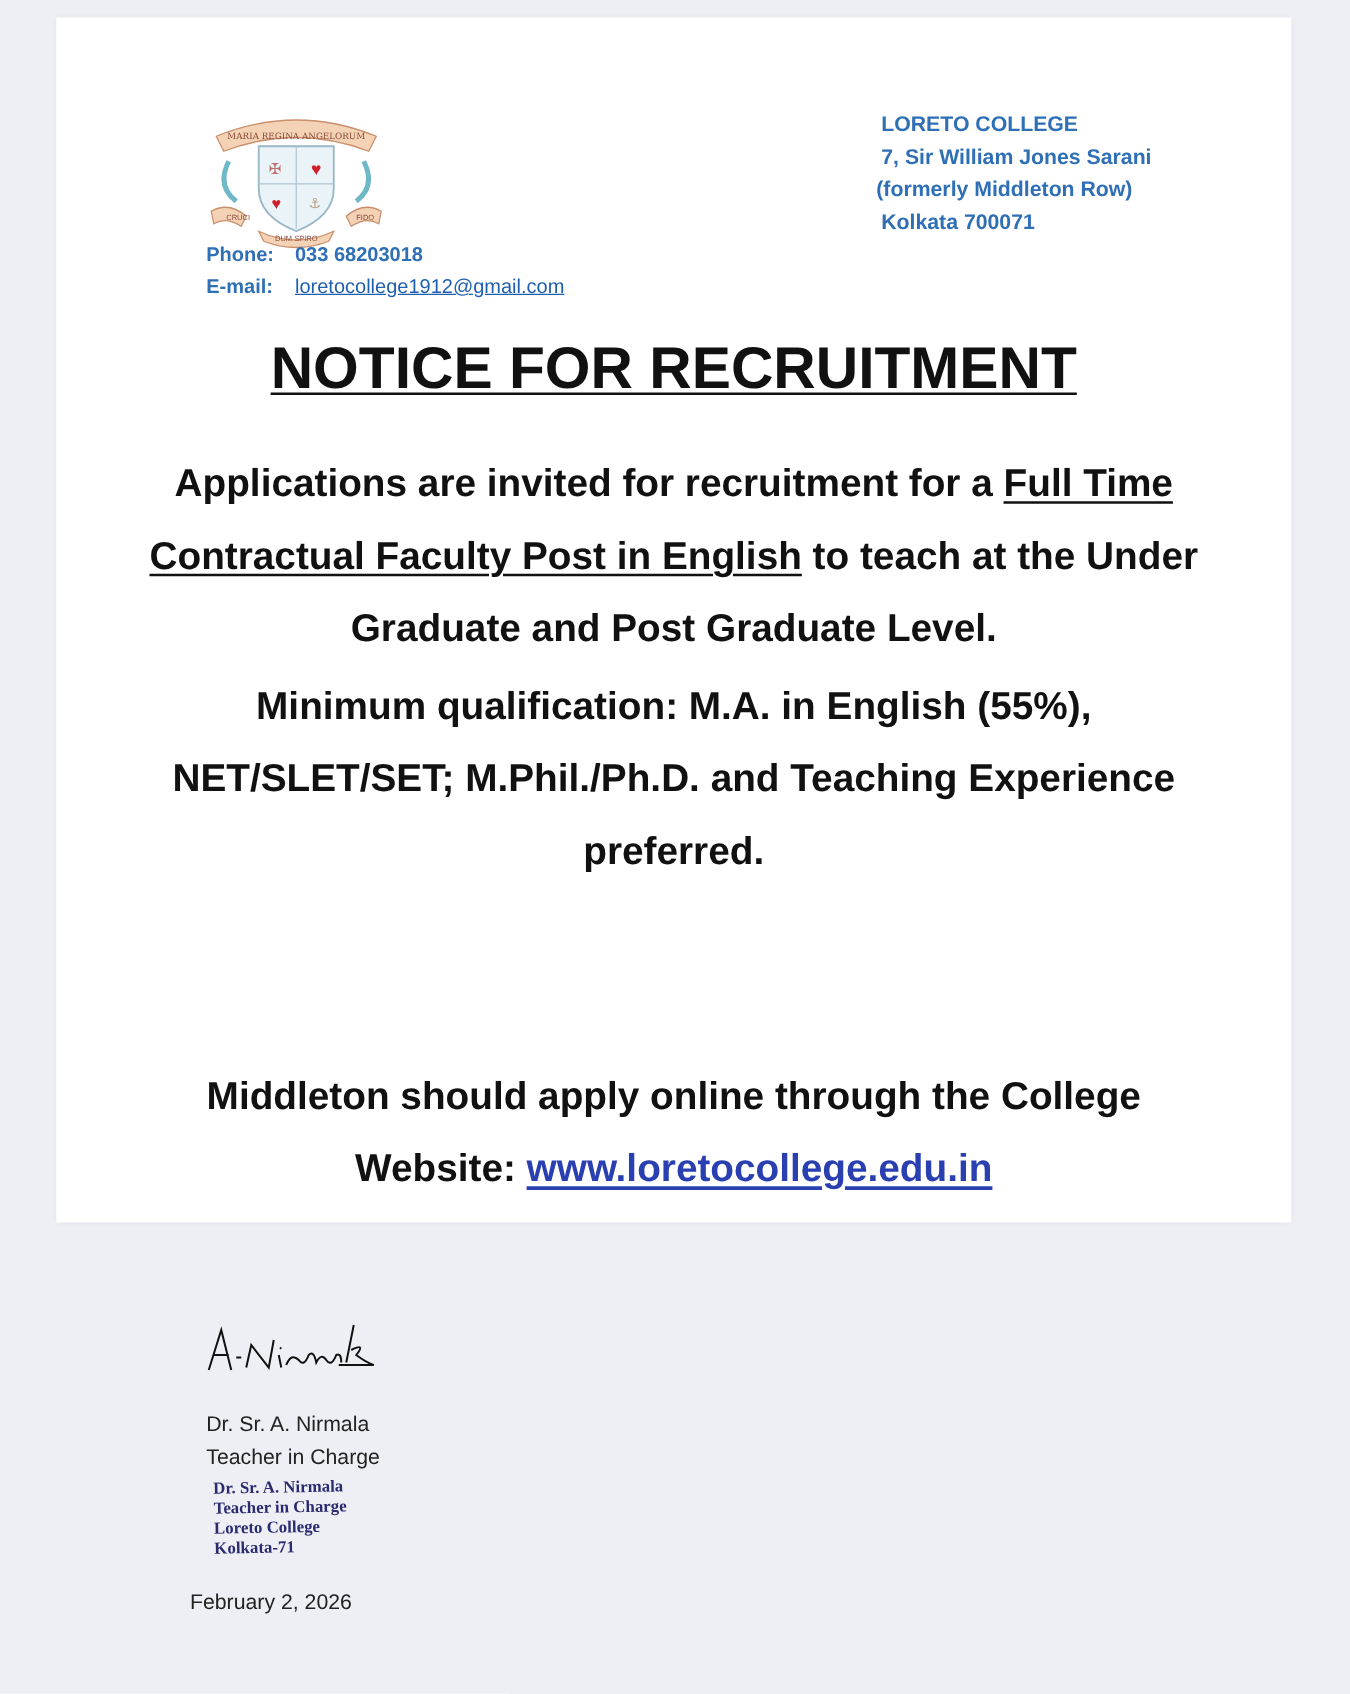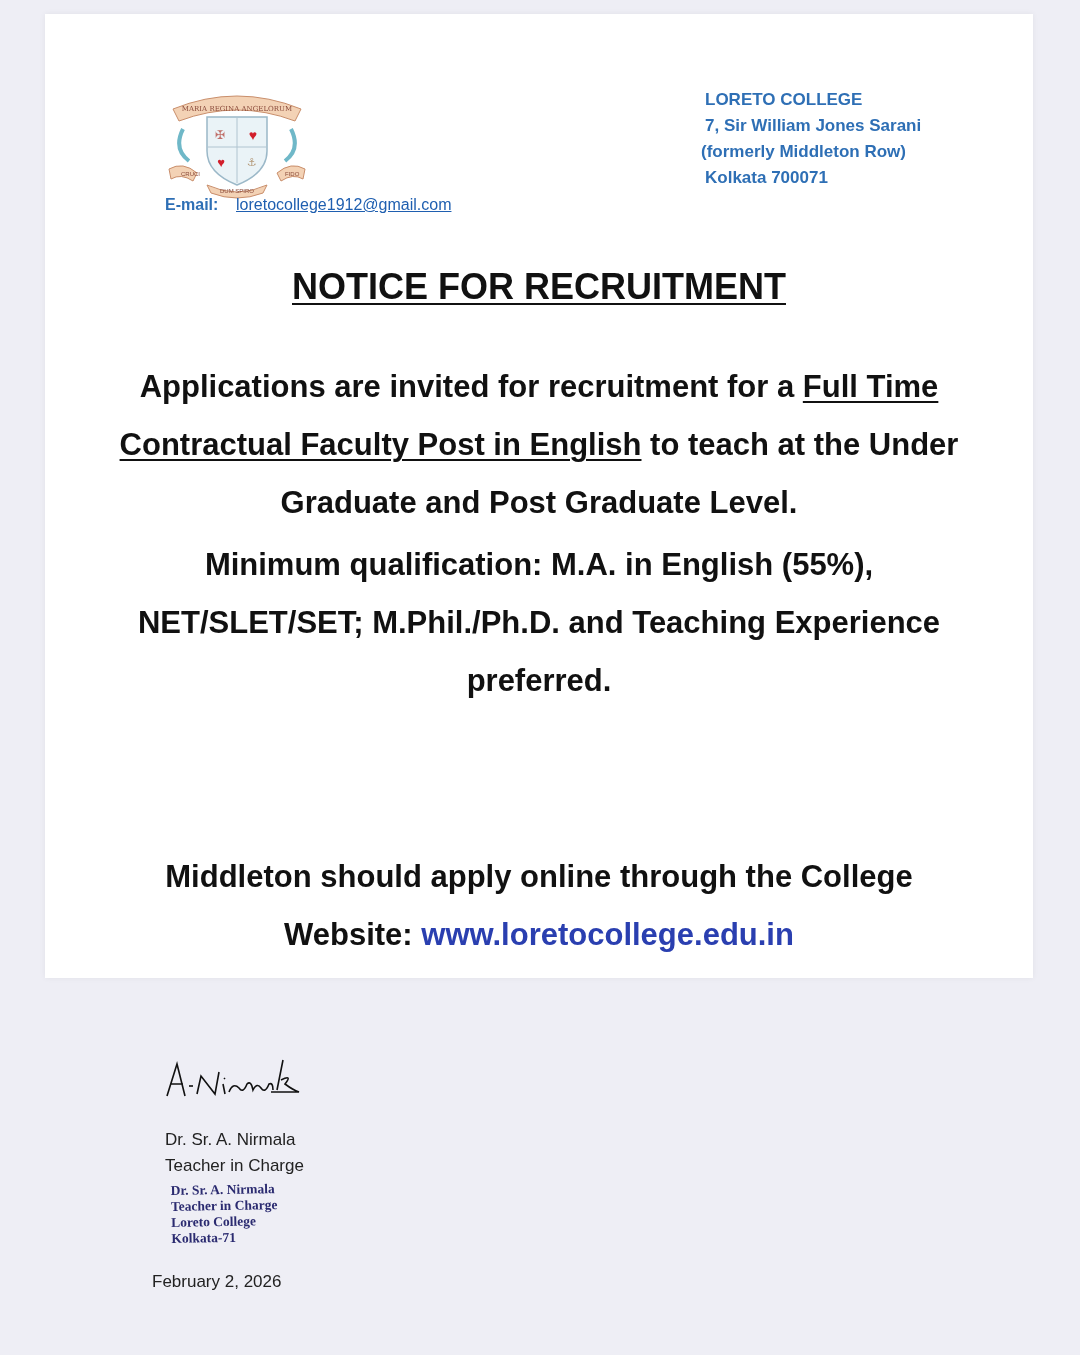--- a/index.html
+++ b/index.html
@@ -8,25 +8,25 @@
   .paper{position:absolute;left:45px;top:14px;width:988px;height:964px;background:#ffffff;
          box-shadow:0 0 6px rgba(0,0,0,0.06);}
   .abs{position:absolute;}
   .blue{color:#2e6fb5;font-weight:bold;}
   .logo{left:118px;top:75px;width:148px;height:110px;}
   .contact{left:120px;top:178px;font-size:16px;line-height:25px;}
   .contact .lbl{display:inline-block;width:71px;}
   .contact a{color:#1f5fb0;text-decoration:underline;font-weight:normal;margin-top:44px;}
   .address{left:660px;top:73px;font-size:17px;line-height:26px;}
   .address div:nth-child(3){margin-left:-4px;}
-  .title{left:0;width:988px;top:252px;text-align:center;font-size:36px;font-weight:bold;color:#111;}
+  .title{left:0;width:988px;top:252px;text-align:center;font-size:47px;font-weight:bold;color:#111;}
   .title span{text-decoration:underline;text-underline-offset:4px;text-decoration-thickness:2px;}
   .para{left:60px;width:868px;text-align:center;font-size:31px;font-weight:bold;color:#111;line-height:58px;}
   .u{text-decoration:underline;text-underline-offset:4px;text-decoration-thickness:2px;}
-  .link{color:#2a3fb0;text-underline-offset:4px;}
+  .link{color:#2a3fb0;text-decoration:underline;text-underline-offset:4px;}
   .sig{left:118px;top:1040px;width:140px;height:50px;}
   .sign-text{left:120px;top:1113px;font-size:17px;line-height:26px;color:#222;}
   .stamp{left:126px;top:1168px;font-family:"Liberation Serif","DejaVu Serif",serif;font-weight:bold;
          font-size:13.5px;line-height:16px;color:#2b2b70;transform:rotate(-1deg);}
   .date{left:107px;top:1258px;font-size:17px;color:#222;}
 </style>
 </head>
 <body>
 
 <div class="paper">
@@ -46,20 +46,23 @@
       <path d="M6 80 Q20 72 34 84 L30 92 Q18 84 8 90 Z" fill="#f3d2b5" stroke="#c98e6b"></path>
       <text x="18" y="87" font-size="6" fill="#8a4a3a">CRUCI</text>
       <path d="M114 84 Q128 72 142 80 L140 90 Q130 84 118 92 Z" fill="#f3d2b5" stroke="#c98e6b"></path>
       <text x="122" y="87" font-size="6" fill="#8a4a3a">FIDO</text>
       <path d="M44 96 Q74 110 104 96 L100 104 Q74 114 48 104 Z" fill="#f3d2b5" stroke="#c98e6b"></path>
       <text x="74" y="104" text-anchor="middle" font-size="6" fill="#8a4a3a">DUM SPIRO</text>
     </svg>
   </div>
 
   <div class="abs contact blue">
+    <div>
+      <span class="lbl">Phone:</span><span>033 68203018</span>
+    </div>
     <div>
       <span class="lbl">E-mail:</span><a>loretocollege1912@gmail.com</a>
     </div>
   </div>
 
   <div class="abs address blue">
     <div>LORETO COLLEGE</div>
     <div>7, Sir William Jones Sarani</div>
     <div>(formerly Middleton Row)</div>
     <div>Kolkata 700071</div>

